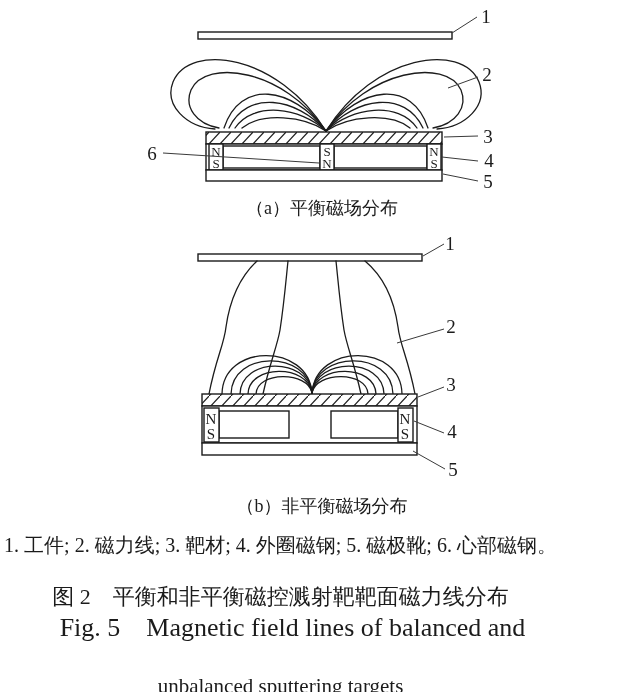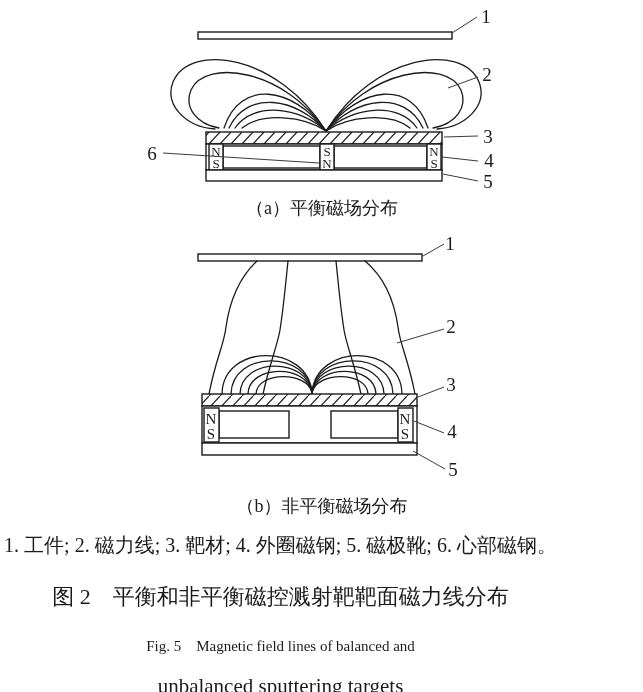--- a/index.html
+++ b/index.html
@@ -13,21 +13,21 @@
   .cap{font-size:18px;text-anchor:middle;}
   .poleA{font-size:13px;text-anchor:middle;}
   .poleB{font-size:15px;text-anchor:middle;}
   .fl{fill:none;stroke:#1b1b1b;stroke-width:1.3;stroke-linecap:round;}
   .box{fill:#ffffff;stroke:#1b1b1b;stroke-width:1.4;}
   .hbox{stroke:#1b1b1b;stroke-width:1.4;}
   .leader{stroke:#3a3a3a;stroke-width:1;fill:none;}
   .txt{position:absolute;left:0;width:561px;text-align:center;white-space:nowrap;}
   #legend{top:532px;font-size:20px;}
   #cap-zh{top:582px;font-size:22px;}
-  #cap-en1{top:637px;font-size:15px;}
+  #cap-en1{top:610px;font-size:26px;padding-left:12px;}
   #cap-en2{top:659px;font-size:21px;margin-top:15px;}
 </style>
 </head>
 <body>
 
 <svg width="643" height="528" viewBox="0 0 643 528">
   <defs>
     <pattern id="hatch" width="11" height="12" patternUnits="userSpaceOnUse">
       <rect width="11" height="12" fill="#ffffff"></rect>
       <line x1="-1" y1="13" x2="12" y2="-1" stroke="#1b1b1b" stroke-width="1.2"></line>

